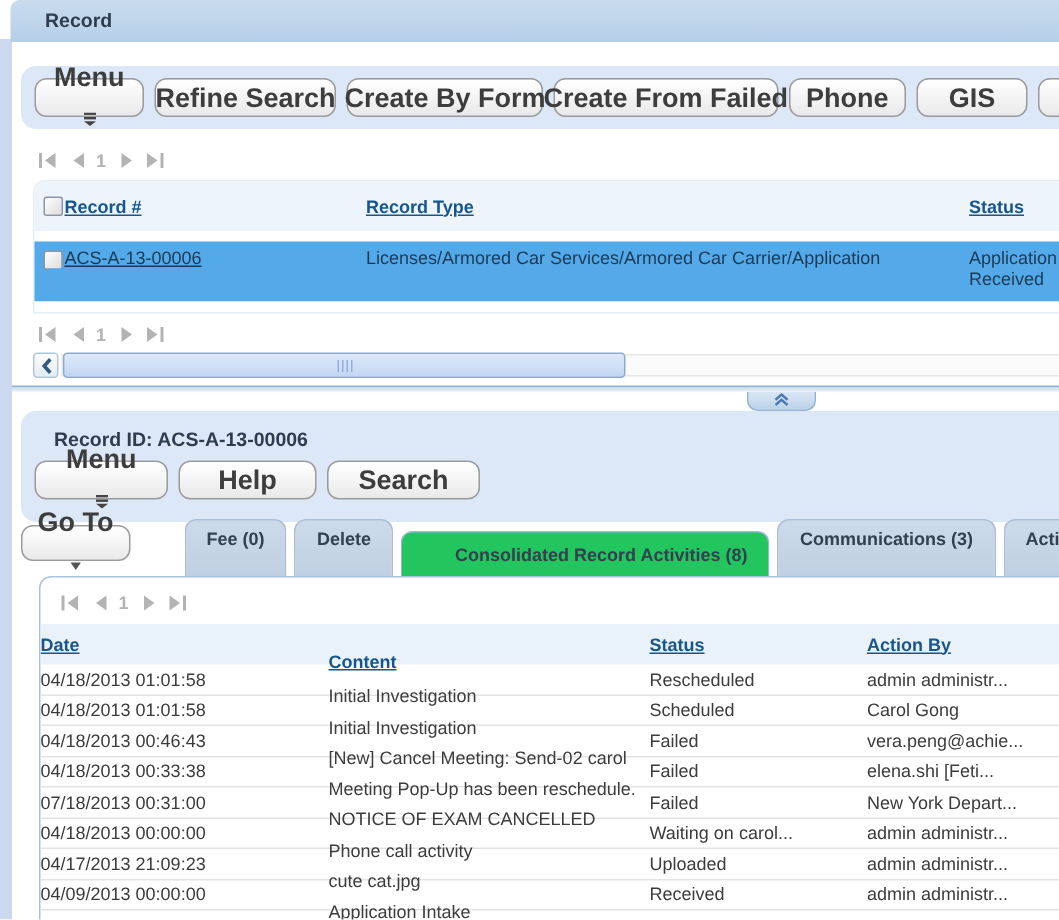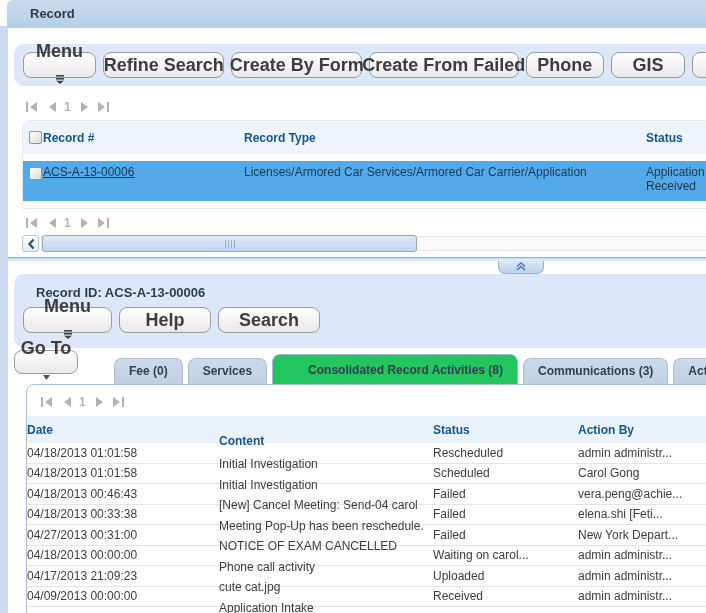--- a/index.html
+++ b/index.html
@@ -28,21 +28,21 @@
   .pg1{position:absolute;left:16px;top:72px;}
   .table1{position:absolute;left:14px;top:92px;width:740px;border:1px solid #e3edf7;border-radius:8px 8px 0 0;}
   .t1-head{display:flex;align-items:center;background:#edf4fb;height:33px;border-radius:8px 8px 0 0;}
   .t1-gap{height:7px;background:#fff;}
   .t1-row{display:flex;background:var(--selected-row,#54a9e8);min-height:40px;padding:4px 0;color:#1c3a55;}
   .c0{flex:0 0 20px;padding-left:6px;}
   .c1{flex:0 0 201px;}
   .c2{flex:0 0 402px;}
   .c3{flex:1 1 auto;padding-right:4px;}
   .t1-bot{height:7px;background:#fff;border-radius:0 0 8px 8px;}
-  .lnk{color:var(--link-color,#17568c);font-weight:bold;cursor:pointer;}
+  .lnk{color:var(--link-color,#17568c);font-weight:bold;text-decoration:underline;cursor:pointer;}
   .row-lnk{color:#173a57;text-decoration:underline;cursor:pointer;}
   .cb{display:inline-block;width:13px;height:13px;border:1px solid #8a96a5;border-radius:2px;
     background:linear-gradient(135deg,#ffffff,#dcdcdc);cursor:pointer;margin-top:2px;}
   .pg2{position:absolute;left:16px;top:188px;}
 
   .hscroll{position:absolute;left:14px;top:207px;width:740px;height:17px;}
   .scroll-left{position:absolute;left:0;top:0;width:17px;height:17px;border:1px solid #b0c4dc;border-radius:3px;
     background:linear-gradient(#fdfdfd,#e4ecf6);display:flex;align-items:center;justify-content:center;cursor:pointer;}
   .scroll-track{position:absolute;left:19px;right:0;top:1px;height:15px;background:#fafafa;border:1px solid #e6e6e6;}
   .scroll-thumb{position:absolute;left:20px;top:0;width:375px;height:17px;border:1px solid #8fa8d0;border-radius:3px;
@@ -55,21 +55,21 @@
     background:linear-gradient(#dae8f5,#bcd2e8);border:1px solid #93b2d4;border-top:none;border-radius:0 0 7px 7px;
     display:flex;align-items:center;justify-content:center;}
 
   .detail-panel{position:absolute;left:6px;top:246px;width:748px;height:74px;}
   .detail-title{padding:11px 0 0 22px;font-weight:bold;font-size:13px;color:#2e3d4e;}
   .detail-btns{display:flex;gap:7px;margin:7px 0 0 9px;}
 
   .tabbar{position:absolute;left:6px;top:328px;width:756px;height:28px;display:flex;align-items:flex-end;}
   .goto{align-self:flex-end;margin-bottom:10px;}
   .tabs{display:flex;align-items:flex-end;gap:5px;margin-left:36px;}
-  .tab{height:26px;line-height:25px;padding:0 14px;white-space:nowrap;cursor:pointer;
+  .tab{height:38px;line-height:25px;padding:0 14px;white-space:nowrap;cursor:pointer;
     background:linear-gradient(var(--tab-inactive-top,#ccdaea),var(--tab-inactive-bottom,#c0d0e2));
     border:1px solid #aabfd6;border-bottom:none;border-radius:8px 8px 0 0;font-weight:bold;color:#33414f;}
   .tab.active{height:30px;line-height:30px;background:#22c55e;border-color:#9db9d8;position:relative;z-index:3;padding-left:35px;}
 
   .tabpanel{position:absolute;left:18px;top:356px;width:744px;height:260px;background:#fff;
     border:1px solid #a9c3de;border-radius:8px 0 0 0;z-index:2;}
   .pg3{margin:10px 0 0 12px;}
   .table2{margin-top:7px;}
   .t2-head{display:flex;align-items:center;height:27px;background:#e9f2fb;}
   .t2-row{display:flex;align-items:center;height:20.5px;border-bottom:1px solid #e4e4e4;color:#3c3c3c;}
@@ -220,21 +220,21 @@
 
     <div class="tabbar">
       <button class="btn w-goto goto">
         <span>Go To</span>
         <span><svg width="9" height="7">
               <path d="M1 1 L8 1 L4.5 6 Z" fill="#555"></path>
             </svg></span>
       </button>
       <div class="tabs">
         <div class="tab">Fee (0)</div>
-        <div class="tab">Services</div>
+        <div class="tab">Delete</div>
         <div class="tab active">Consolidated Record Activities (8)</div>
         <div class="tab">Communications (3)</div>
         <div class="tab">Activities (1)</div>
       </div>
     </div>
 
     <div class="tabpanel">
       <div class="pg pg3">
         <span>
             <svg width="14" height="12">
@@ -275,32 +275,32 @@
           <span class="d3">admin administr...</span>
         </div>
         <div class="t2-row">
           <span class="d0">04/18/2013 01:01:58</span>
           <span class="d1">Initial Investigation</span>
           <span class="d2">Scheduled</span>
           <span class="d3">Carol Gong</span>
         </div>
         <div class="t2-row">
           <span class="d0">04/18/2013 00:46:43</span>
-          <span class="d1">[New] Cancel Meeting: Send-04 carol</span>
+          <span class="d1">[New] Cancel Meeting: Send-02 carol</span>
           <span class="d2">Failed</span>
           <span class="d3">vera.peng@achie...</span>
         </div>
         <div class="t2-row">
           <span class="d0">04/18/2013 00:33:38</span>
           <span class="d1">Meeting Pop-Up has been reschedule.</span>
           <span class="d2">Failed</span>
           <span class="d3">elena.shi [Feti...</span>
         </div>
         <div class="t2-row">
-          <span class="d0">04/27/2013 00:31:00</span>
+          <span class="d0">07/18/2013 00:31:00</span>
           <span class="d1">NOTICE OF EXAM CANCELLED</span>
           <span class="d2">Failed</span>
           <span class="d3">New York Depart...</span>
         </div>
         <div class="t2-row">
           <span class="d0">04/18/2013 00:00:00</span>
           <span class="d1">Phone call activity</span>
           <span class="d2">Waiting on carol...</span>
           <span class="d3">admin administr...</span>
         </div>

